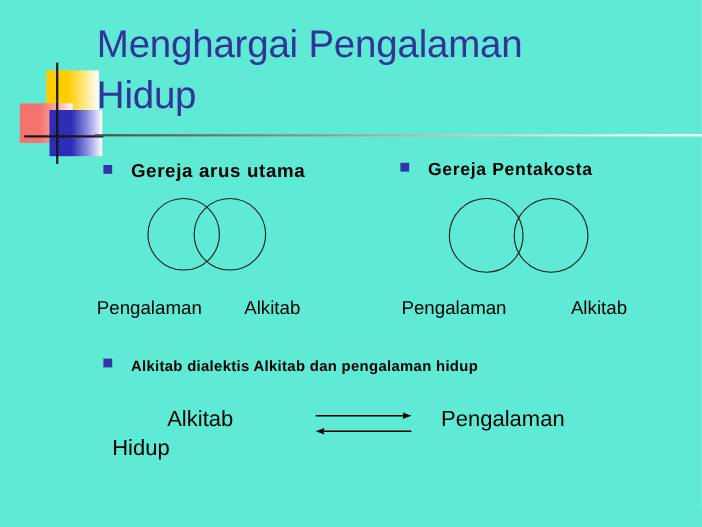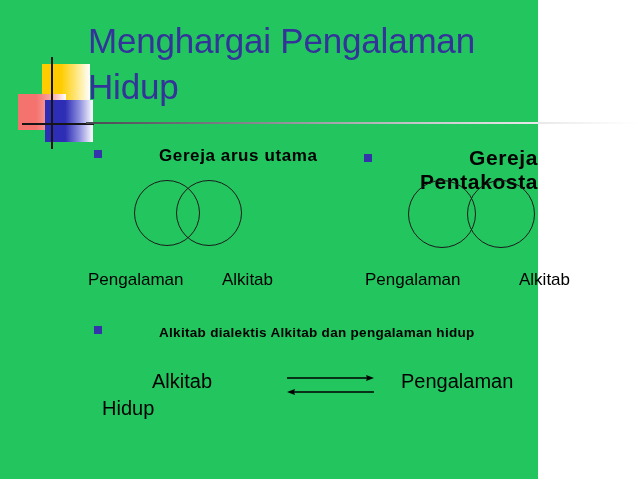--- a/index.html
+++ b/index.html
@@ -8,23 +8,23 @@
   }
   body {
     width: 638px;
     height: 479px;
     background: #ffffff;
     font-family: "Liberation Sans", sans-serif;
     overflow: hidden;
   }
   #slide {
     position: relative;
-    width: 538px;
+    width: 638px;
     height: 479px;
-    background: #22c55e;
+    background: #5eead4;
   }
 
   
   #logo-mark {
     position: absolute;
     left: 18px;
     top: 57px;
     width: 76px;
     height: 92px;
   }
@@ -91,21 +91,20 @@
     width: 552px;
     height: 2px;
     background: linear-gradient(to right, #4a4a52 0%, #8a8a92 32%, #c9c9d0 62%, #ededf0 85%, #ffffff 100%);
   }
 
   
   .bullet-row {
     position: absolute;
     display: flex;
     align-items: baseline;
-    gap: 40px;
   }
   .bullet-sq {
     width: 8px;
     height: 8px;
     background: #3333aa;
     flex: 0 0 auto;
     position: relative;
     top: -3px;
   }
   .bullet-text {
@@ -121,22 +120,23 @@
     font-size: 17px;
     letter-spacing: 0.6px;
     margin-left: 17px;
   }
 
   #bullet-right {
     left: 364px;
     top: 146px;
   }
   #bullet-right .bullet-text {
-    font-size: 21px;
+    font-size: 16px;
     letter-spacing: 0.6px;
+    margin-left: 17px;
     text-align: right;
   }
 
   #bullet-dialectic {
     left: 94px;
     top: 325px;
   }
   #bullet-dialectic .bullet-text {
     font-size: 13.5px;
     letter-spacing: 0.3px;

